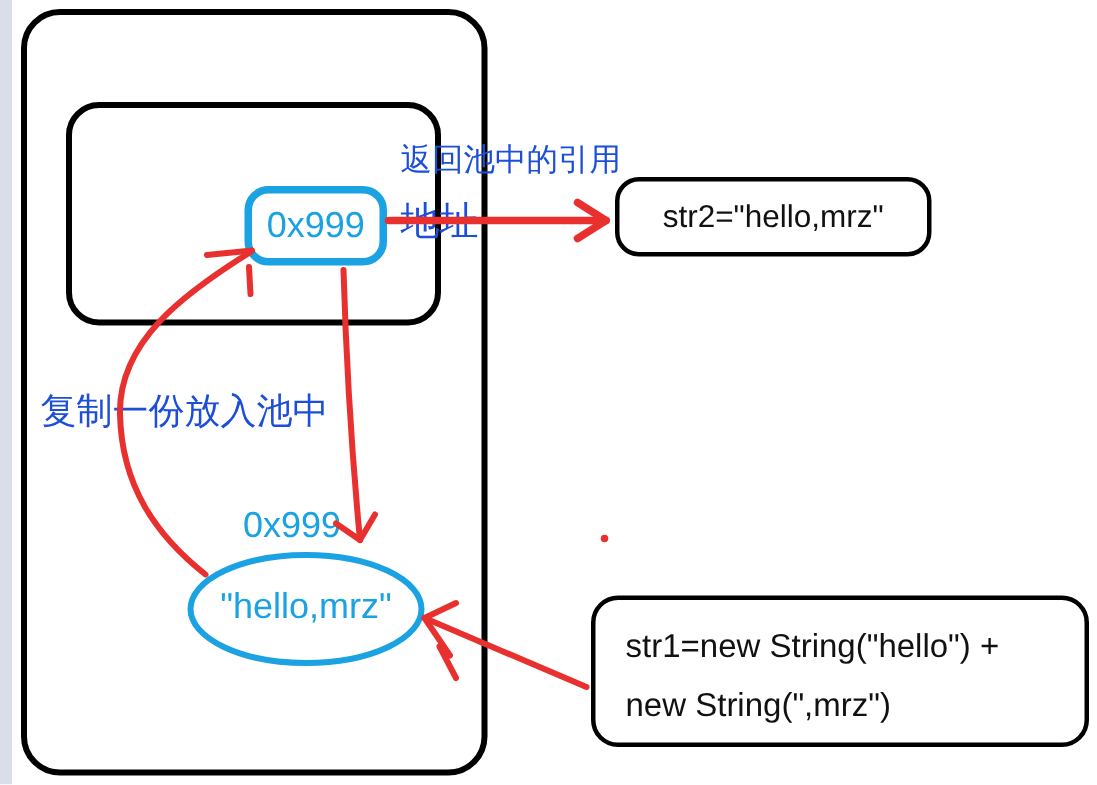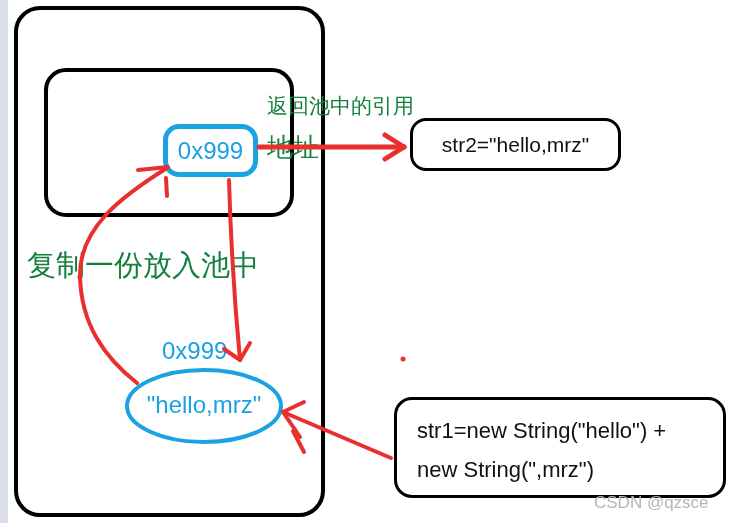--- a/index.html
+++ b/index.html
@@ -27,25 +27,25 @@
   .box{position:absolute;box-sizing:border-box;border:3px solid #000;background:#fff;color:#111;}
   .box.str2{
     left:410px;top:118px;width:211px;height:53px;border-radius:16px;
     display:flex;align-items:center;justify-content:center;font-size:21px;
   }
   .box.str1{
     left:394px;top:397px;width:332px;height:101px;border-radius:18px;
     padding:11px 0 0 20px;font-size:22px;line-height:39px;
   }
   .lbl{position:absolute;white-space:nowrap;}
-  .red{color:#15803d;}
+  .red{color:#1d4ed8;}
   .blue{color:#1aa2e2;}
   .lbl-return1{left:267px;top:92px;font-size:21px;}
   .lbl-return2{left:267px;top:130px;font-size:26px;}
-  .lbl-copy{left:27px;top:246px;font-size:29px;}
+  .lbl-copy{left:27px;top:258px;font-size:24px;}
   .lbl-addr2{left:162px;top:337px;font-size:24px;}
   .lbl-value{left:127px;top:391px;width:154px;text-align:center;font-size:24px;}
   .watermark{left:594px;top:493px;font-size:17px;color:#b6b6b6;}
   svg.overlay{position:absolute;left:0;top:0;pointer-events:none;}
 </style>
 </head>
 <body>
 
 <div class="stage">
 
@@ -65,21 +65,20 @@
   <div class="box str1">
     <div>str1=new String("hello") +</div>
     <div>new String(",mrz")</div>
   </div>
 
   <div class="lbl red lbl-return1">返回池中的引用</div>
   <div class="lbl red lbl-return2">地址</div>
   <div class="lbl red lbl-copy">复制一份放入池中</div>
   <div class="lbl blue lbl-addr2">0x999</div>
   <div class="lbl blue lbl-value">"hello,mrz"</div>
-  <div class="lbl watermark">CSDN @qzsce</div>
 
   <svg class="overlay" width="731" height="523" viewBox="0 0 731 523">
 
     <ellipse cx="204" cy="406" rx="77" ry="36" fill="none" stroke-width="4" stroke="#1aa2e2"></ellipse>
 
     <g stroke-width="5" fill="none" stroke-linecap="round" stroke="#e8312f">
       <path d="M259,147 L404,147"></path>
       <path d="M404,147 L385,135"></path>
       <path d="M404,147 L385,159"></path>
     </g>

